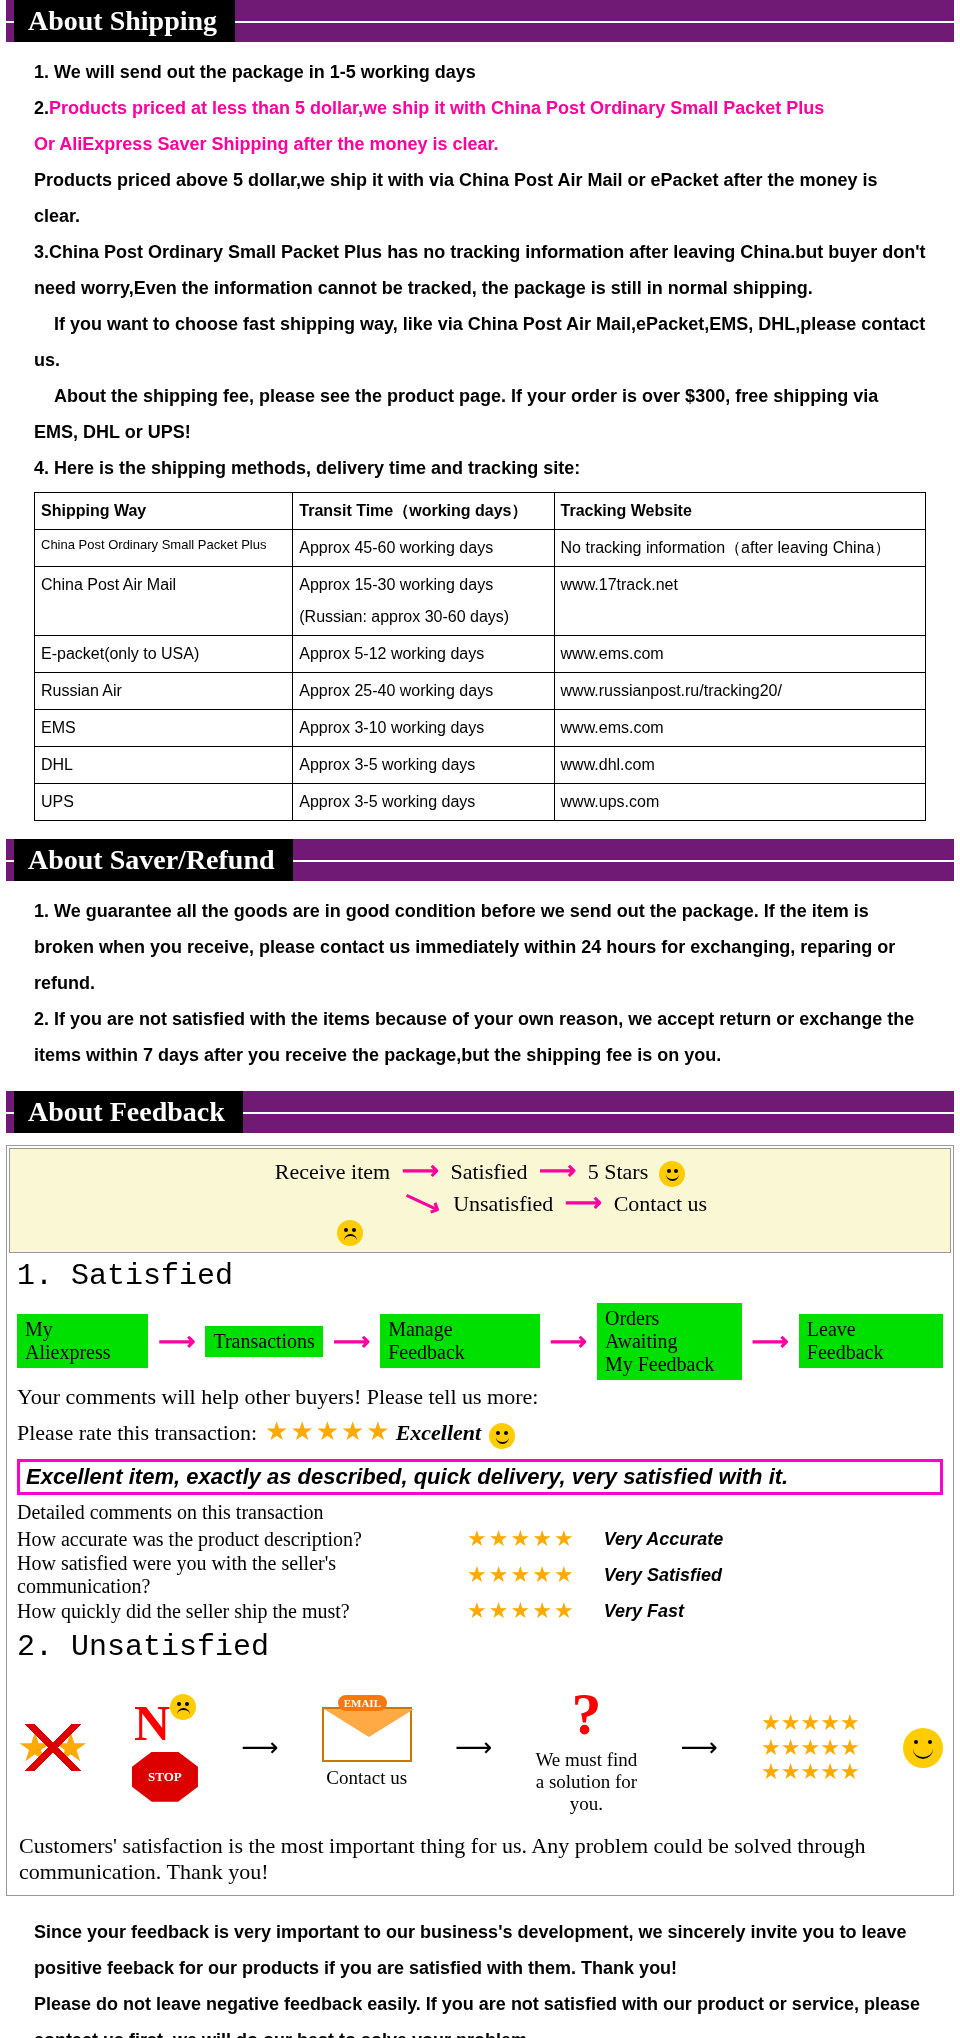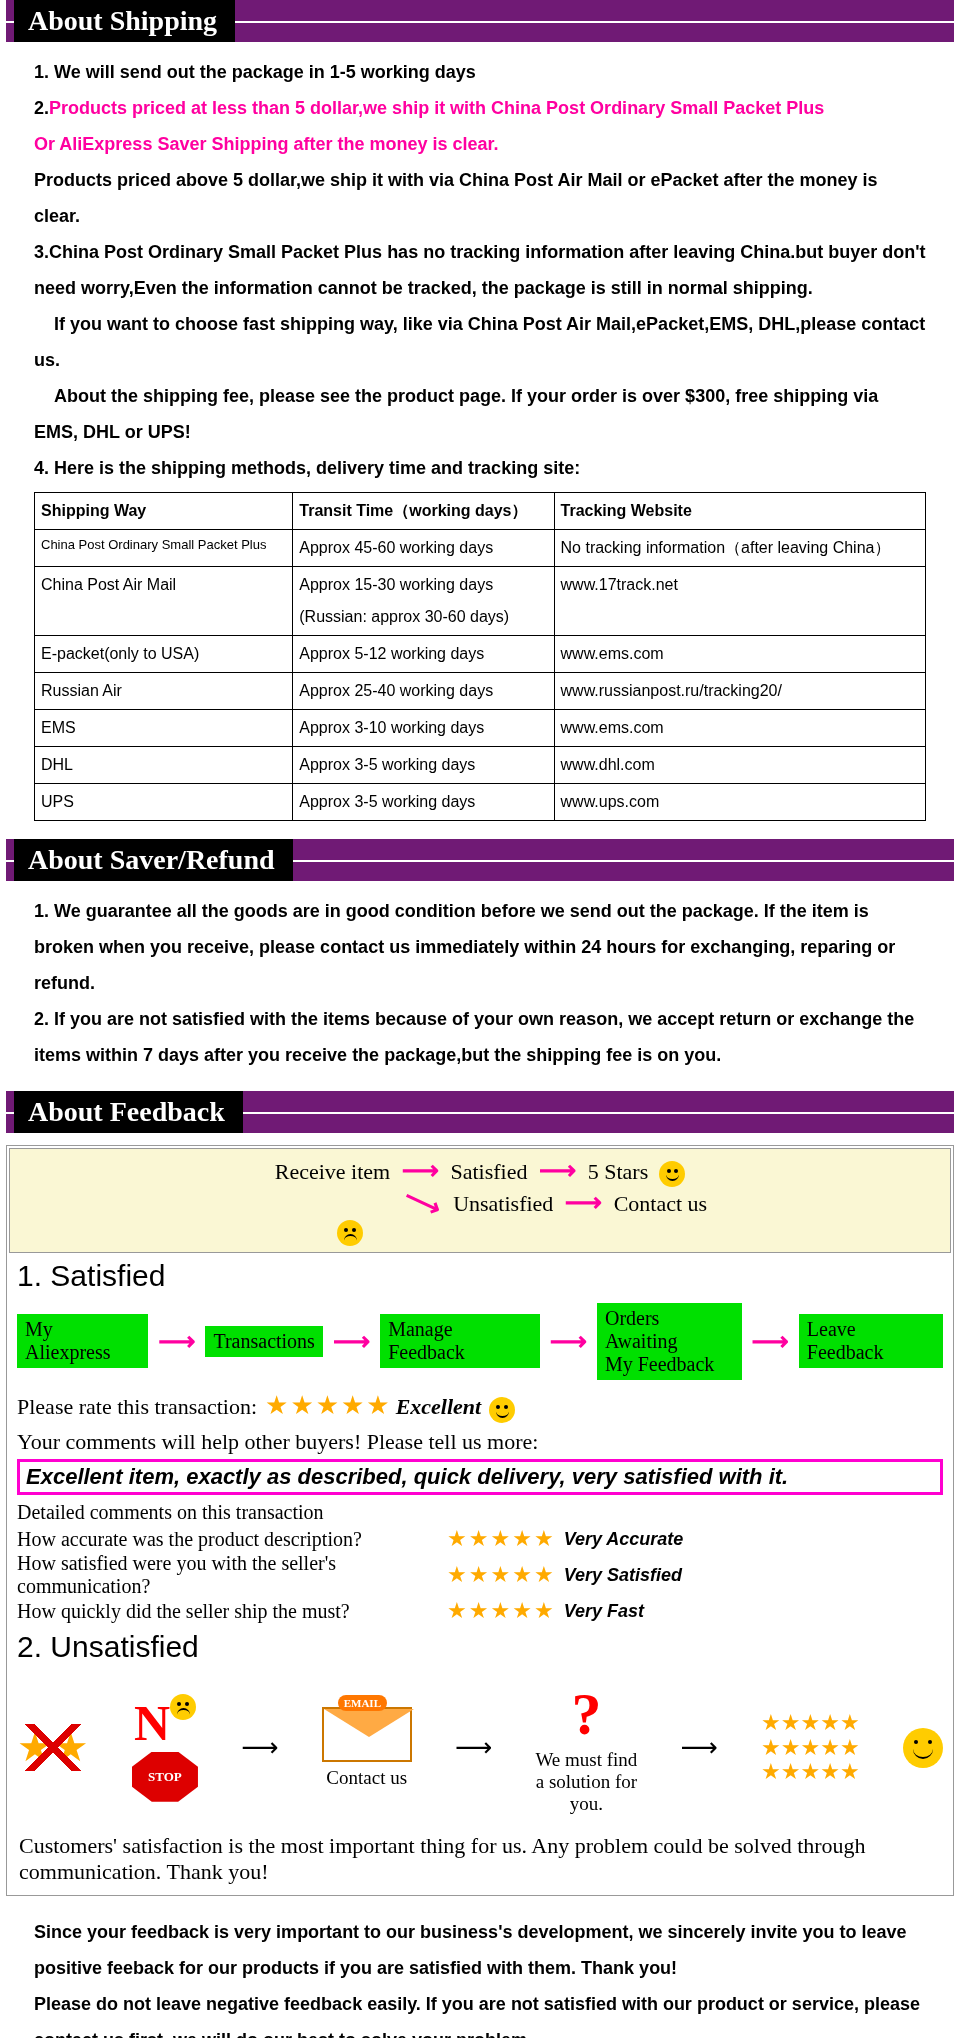--- a/index.html
+++ b/index.html
@@ -16,28 +16,28 @@
   .smallrow td:first-child { font-size: 13px; }
   .fb-outer { margin: 0 6px; border: 1px solid #999; padding: 2px; }
   .fb-top { background: #faf7d4; border: 1px solid #999; padding: 6px 8px; font-family: "Times New Roman", serif; font-size: 22px; text-align: center; }
   .pinkarrow { color: #ff00a0; font-weight: bold; font-size: 26px; display: inline-block; margin: 0 6px; }
   .smiley { display: inline-block; width: 26px; height: 26px; border-radius: 50%; background: #ffcc00; position: relative; vertical-align: middle; }
   .smiley.big { width: 40px; height: 40px; }
   .smiley::before, .smiley::after { content:""; position:absolute; background:#000; width:4px; height:4px; border-radius:50%; top:30%; }
   .smiley::before { left:28%; } .smiley::after { right:28%; }
   .smiley .mouth { position:absolute; bottom:22%; left:25%; right:25%; height:40%; border-bottom:2px solid #000; border-radius:0 0 20px 20px; }
   .smiley.sad .mouth { border-bottom:none; border-top:2px solid #000; border-radius:20px 20px 0 0; top:55%; height:30%; }
-  .fb-h { font-family: Liberation Sans, sans-serif; font-size: 30px; margin: 6px 8px; }
+  .fb-h { font-family: Liberation Mono, monospace; font-size: 30px; margin: 6px 8px; }
   .greenrow { display:flex; align-items:center; gap:4px; padding:4px 8px; flex-wrap:nowrap; }
   .greenbox { background:#00e000; color:#000; font-family:"Times New Roman",serif; font-size:20px; padding:4px 8px; }
   .serif { font-family:"Times New Roman", serif; }
   .stars { color:#ffaa00; font-size:26px; letter-spacing:2px; }
   .excellent { font-style:italic; font-weight:bold; font-size:22px; }
   .commentbox { border:3px solid #ff00d0; margin:4px 8px; padding:2px 6px; font-style:italic; font-weight:bold; font-size:22px; font-family:Arial,sans-serif; }
-  .ratingsrow { display:flex; padding:0 8px; align-items:center; }
+  .ratingsrow { display:flex; padding:0 8px; align-items:center;gap:20px; }
   .ratingsrow .lab { flex:0 0 430px; font-family:"Times New Roman",serif; font-size:20px; }
   .ratingsrow .rt { font-style:italic; font-weight:bold; font-size:18px; margin-left:8px; }
   .unsat { display:flex; align-items:center; justify-content:space-between; padding:10px 8px; }
   .unsat .cell { text-align:center; font-family:"Times New Roman",serif; font-size:19px; }
   .longarrow { color:#000; font-size:26px; }
   .nostop { text-align:center; }
   .stopsign { width:66px; height:50px; background:#d00; color:#fff; display:inline-flex; align-items:center; justify-content:center; font-weight:bold; font-size:13px; clip-path: polygon(30% 0%,70% 0%,100% 30%,100% 70%,70% 100%,30% 100%,0% 70%,0% 30%); }
   .bigN { color:#f00; font-size:50px; font-weight:bold; font-family:"Times New Roman",serif; }
   .question { color:#f00; font-size:60px; font-weight:bold; font-family:"Times New Roman",serif; }
   .starsblock { color:#ffaa00; font-size:22px; line-height:1.1; }
@@ -154,27 +154,27 @@
     <span class="greenbox">Transactions</span>
     <span class="pinkarrow">⟶</span>
     <span class="greenbox">Manage Feedback</span>
     <span class="pinkarrow">⟶</span>
     <span class="greenbox" style="white-space:pre-line">Orders Awaiting
 My Feedback</span>
     <span class="pinkarrow">⟶</span>
     <span class="greenbox">Leave Feedback</span>
   </div>
 
+  <div class="serif" style="font-size:22px; padding:0 8px;">Your comments will help other buyers! Please tell us more:</div>
   <div style="padding:6px 8px;" class="serif">
     <span style="font-size:22px;">Please rate this transaction:</span>
     &nbsp;<span class="stars">★★★★★</span>
     <span class="excellent">Excellent</span>
     &nbsp;<span class="smiley"><span class="mouth"></span></span>
   </div>
-  <div class="serif" style="font-size:22px; padding:0 8px;">Your comments will help other buyers! Please tell us more:</div>
   <div class="commentbox">Excellent item, exactly as described, quick delivery, very satisfied with it.</div>
 
   <div class="serif" style="font-size:20px; padding:2px 8px;">Detailed comments on this transaction</div>
   <div class="ratingsrow">
       <div class="lab">How accurate was the product description?</div>
       <span class="stars" style="font-size:22px;">★★★★★</span>
       <span class="rt">Very Accurate</span>
     </div>
   <div class="ratingsrow">
       <div class="lab">How satisfied were you with the seller's communication?</div>

